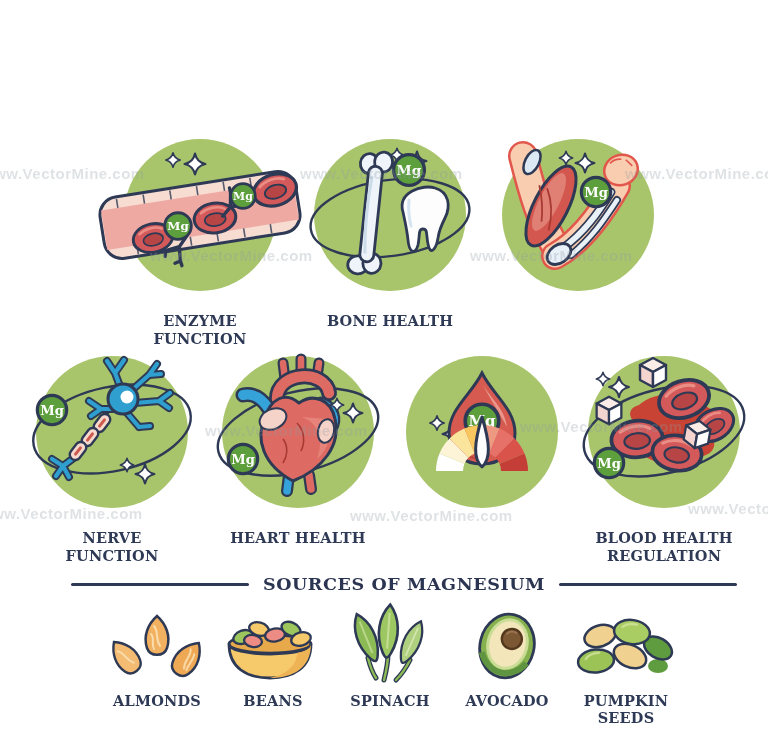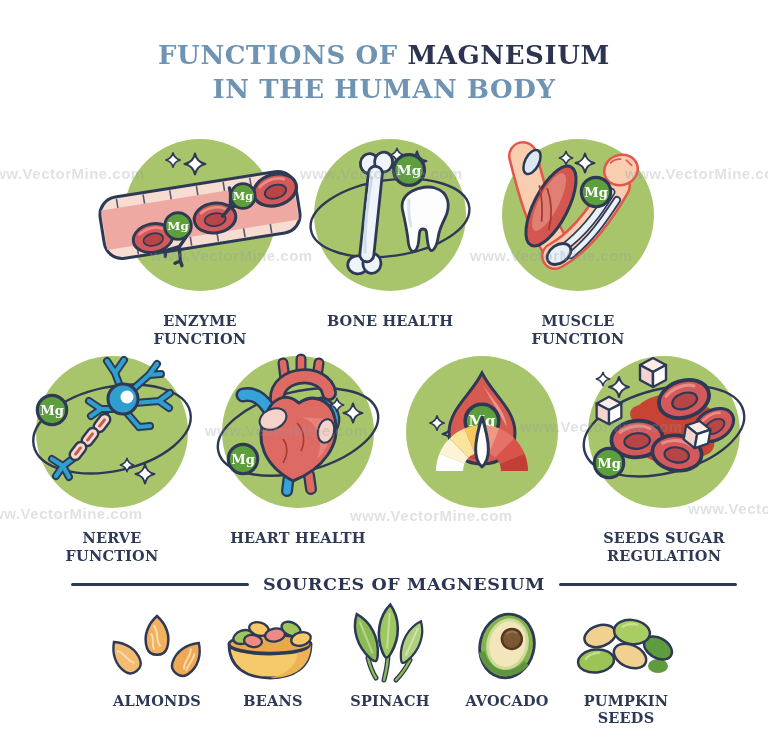--- a/index.html
+++ b/index.html
@@ -53,25 +53,20 @@
   <span class="wm" style="left:300px;top:165px">www.VectorMine.com</span>
   <span class="wm" style="left:625px;top:165px">www.VectorMine.com</span>
   <span class="wm" style="left:150px;top:247px">www.VectorMine.com</span>
   <span class="wm" style="left:470px;top:247px">www.VectorMine.com</span>
   <span class="wm" style="left:205px;top:422px">www.VectorMine.com</span>
   <span class="wm" style="left:520px;top:418px">www.VectorMine.com</span>
   <span class="wm" style="left:-20px;top:505px">www.VectorMine.com</span>
   <span class="wm" style="left:350px;top:507px">www.VectorMine.com</span>
   <span class="wm" style="left:688px;top:500px">www.VectorMine.com</span>
 
-  <div class="title">
-    <span class="lt">FUNCTIONS OF</span>
-    <span class="dk">MAGNESIUM</span><br>
-    <span class="lt">IN THE HUMAN BODY</span>
-  </div>
 
   <div class="fi" style="left:115px;top:130px">
     <svg class="illu" width="170" height="170" viewBox="0 0 170 170">
       <circle cx="85" cy="85" r="76" fill="#a9c56c"></circle>
       <use href="#spark" transform="translate(58,30) scale(0.8)"></use>
       <use href="#spark" transform="translate(80,34) scale(1.15)"></use>
       <g transform="rotate(-9 85 85)">
         <rect x="-14" y="54" width="198" height="62" rx="18" fill="#f7dcd2" stroke="#2e3a55" stroke-width="3"></rect>
         <rect x="-12" y="65" width="194" height="40" fill="#efa9a3"></rect>
         <path d="M5,56 L5,65 M32,56 L32,65 M59,56 L59,65 M86,56 L86,65 M113,56 L113,65 M140,56 L140,65 M167,56 L167,65
@@ -145,21 +140,20 @@
 
       <ellipse cx="58" cy="76" rx="17" ry="44" fill="#d4574f" stroke="#2e3a55" stroke-width="3" transform="rotate(27 58 76)"></ellipse>
       <ellipse cx="56" cy="72" rx="10" ry="32" fill="#e07f74" transform="rotate(27 56 72)"></ellipse>
       <path d="M52,58 C58,70 60,86 58,100 M44,56 C48,68 50,80 50,92" fill="none" stroke="#a83a34" stroke-width="1.8" transform="rotate(6 52 78)"></path>
       <ellipse cx="39" cy="32" rx="7" ry="13" fill="#dce9f4" stroke="#2e3a55" stroke-width="2.5" transform="rotate(27 39 32)"></ellipse>
       <g transform="translate(103,62) scale(1.05)">
         <circle r="14" fill="#5d9e3d" stroke="#2e3a55" stroke-width="3"></circle>
         <text y="4.5" text-anchor="middle" font-size="12.5" font-weight="bold" fill="#fff">Mg</text>
       </g>
     </svg>
-    <span class="flabel">MUSCLE FUNCTION</span>
   </div>
 
   <div class="fi" style="left:27px;top:347px">
     <svg class="illu" width="170" height="170" viewBox="0 0 170 170">
       <defs>
         <g id="dnd" fill="none">
           <path d="M97,50 L88,26 M88,26 L80,14 M88,26 L97,13
                    M104,44 L122,28 M122,28 L130,17 M122,28 L134,27
                    M108,56 L132,54 M132,54 L143,46 M132,54 L142,61
                    M90,62 L74,62 M74,62 L62,54 M74,62 L64,69
@@ -269,21 +263,21 @@
       <use href="#rbc" transform="translate(58,92) rotate(-5) scale(1.35)"></use>
       <use href="#rbc" transform="translate(98,106) rotate(8) scale(1.3)"></use>
       <use href="#cube" transform="translate(74,26)"></use>
       <use href="#cube" transform="translate(30,64) scale(0.95)"></use>
       <use href="#cube" transform="translate(118,88) rotate(10) scale(0.95)"></use>
       <g transform="translate(30,116) scale(1.05)">
         <circle r="14" fill="#5d9e3d" stroke="#2e3a55" stroke-width="3"></circle>
         <text y="4.5" text-anchor="middle" font-size="12.5" font-weight="bold" fill="#fff">Mg</text>
       </g>
     </svg>
-    <span class="flabel">SEEDS SUGAR REGULATION</span>
+    <span class="flabel">BLOOD HEALTH REGULATION</span>
   </div>
 
   <div class="divider">
     <div class="divline"></div>
     <div class="divtext">SOURCES OF MAGNESIUM</div>
     <div class="divline"></div>
   </div>
 
   <div class="src" style="left:87px">
     <svg width="120" height="78" viewBox="0 0 120 78">

